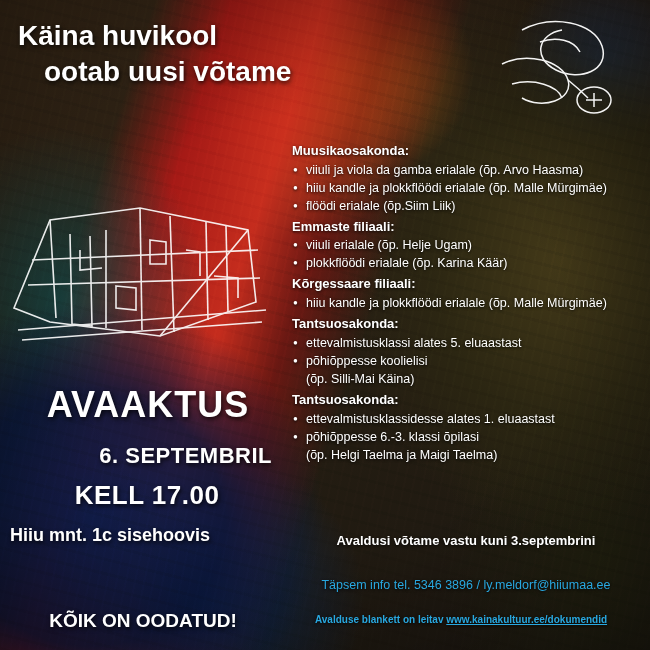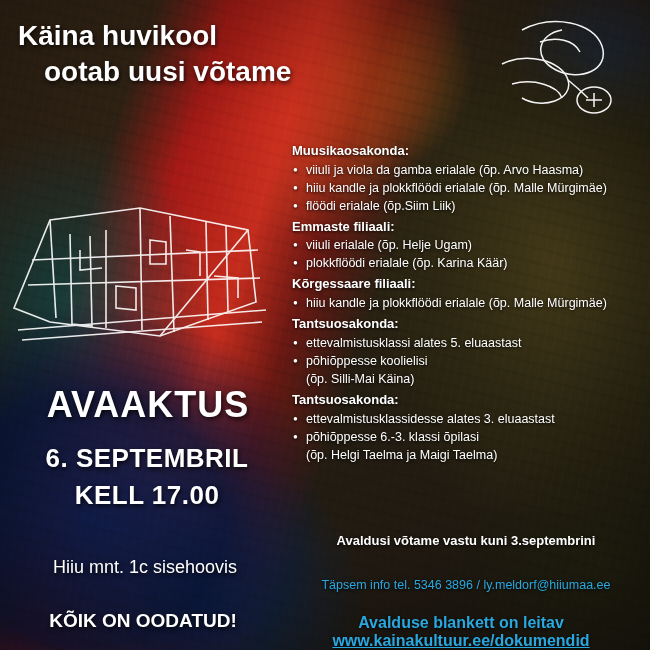--- a/index.html
+++ b/index.html
@@ -102,50 +102,48 @@
     font-size: 36px;
     letter-spacing: 1px;
     text-shadow: 1px 2px 5px rgba(0,0,0,0.8);
     margin-top: 16px;
   }
   .date {
     position: absolute;
     left: 22px;
     top: 443px;
     width: 250px;
+    text-align: right;
+    color: #ffffff;
+    font-weight: bold;
+    font-size: 22px;
+    letter-spacing: 0.5px;
+    text-shadow: 1px 2px 4px rgba(0,0,0,0.8);
+  }
+  .time {
+    position: absolute;
+    left: 22px;
+    top: 480px;
+    width: 250px;
     text-align: center;
     color: #ffffff;
     font-weight: bold;
     font-size: 26px;
     letter-spacing: 0.5px;
     text-shadow: 1px 2px 4px rgba(0,0,0,0.8);
   }
-  .time {
-    position: absolute;
-    left: 22px;
-    top: 480px;
-    width: 250px;
-    text-align: center;
-    color: #ffffff;
-    font-weight: bold;
-    font-size: 26px;
-    letter-spacing: 0.5px;
-    text-shadow: 1px 2px 4px rgba(0,0,0,0.8);
-  }
   .address {
     position: absolute;
     left: 10px;
     top: 525px;
     width: 270px;
-    text-align: center;
-    color: #ffffff;
-    font-weight: normal;
+    color: #ffffff;
+    font-weight: bold;
     font-size: 18px;
     text-shadow: 1px 2px 4px rgba(0,0,0,0.8);
-    margin-top: 32px;
   }
   .welcome {
     position: absolute;
     left: 18px;
     top: 578px;
     width: 250px;
     text-align: center;
     color: #ffffff;
     font-weight: bold;
     font-size: 19px;
@@ -210,21 +208,21 @@
     text-shadow: 0px 1px 3px rgba(0,0,0,0.85);
   }
   .formline {
     position: absolute;
     left: 276px;
     top: 614px;
     width: 370px;
     text-align: center;
     color: #29a8e0;
     font-weight: bold;
-    font-size: 16px;
+    font-size: 10px;
     text-shadow: 0px 1px 3px rgba(0,0,0,0.85);
   }
   .formline a {
     color: #29a8e0;
     text-decoration: underline;
   }
 </style>
 </head>
 <body>
 
@@ -282,21 +280,21 @@
       <div class="dept">Emmaste filiaali:</div>
       <div class="item">viiuli erialale (õp. Helje Ugam)</div>
       <div class="item">plokkflöödi erialale (õp. Karina Käär)</div>
       <div class="dept">Kõrgessaare filiaali:</div>
       <div class="item">hiiu kandle ja plokkflöödi erialale (õp. Malle Mürgimäe)</div>
       <div class="dept">Tantsuosakonda:</div>
       <div class="item">ettevalmistusklassi alates 5. eluaastast</div>
       <div class="item">põhiõppesse koolielisi</div>
       <div class="item cont">(õp. Silli-Mai Käina)</div>
       <div class="dept">Tantsuosakonda:</div>
-      <div class="item">ettevalmistusklassidesse alates 3. eluaastast</div>
+      <div class="item">ettevalmistusklassidesse alates 1. eluaastast</div>
       <div class="item">põhiõppesse 6.-3. klassi õpilasi</div>
       <div class="item cont">(õp. Helgi Taelma ja Maigi Taelma)</div>
     </div>
 
   <div class="avaaktus">AVAAKTUS</div>
   <div class="date">6. SEPTEMBRIL</div>
   <div class="time">KELL 17.00</div>
   <div class="address">Hiiu mnt. 1c sisehoovis</div>
   <div class="welcome">KÕIK ON OODATUD!</div>
 

